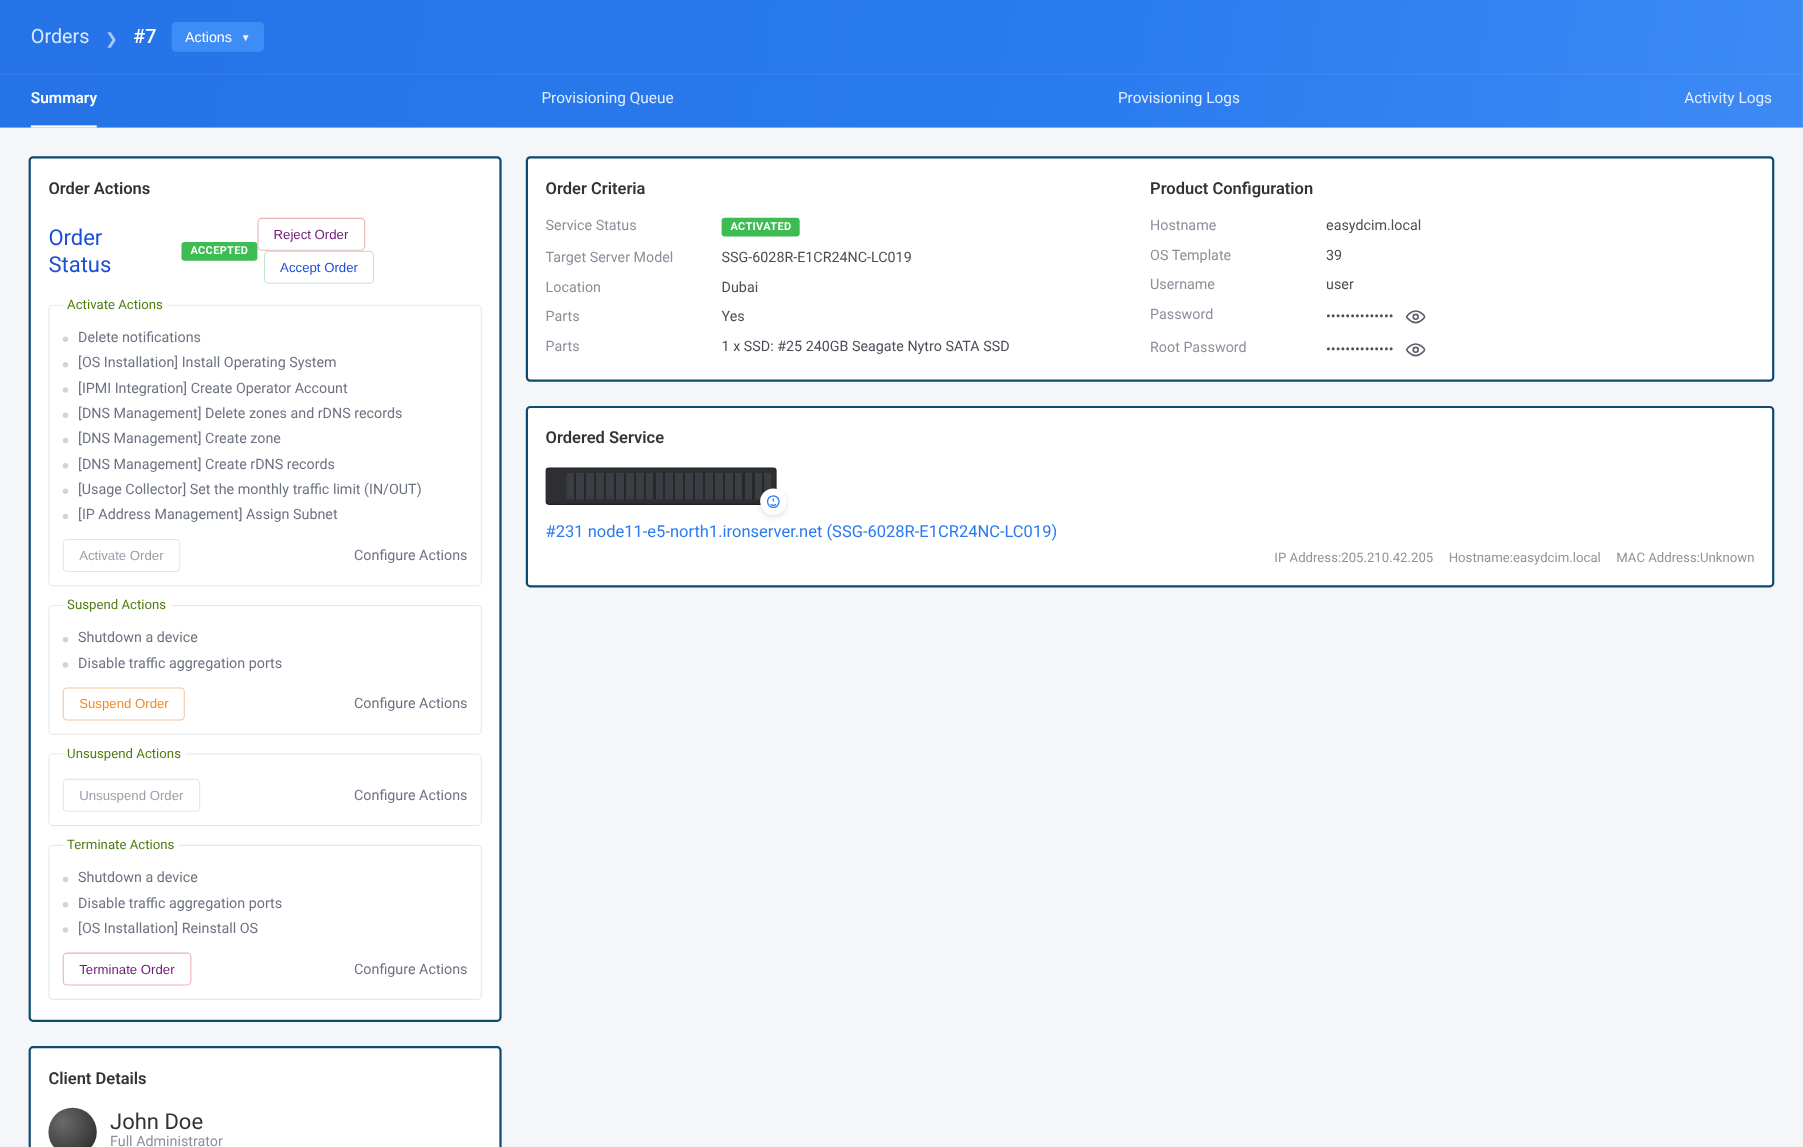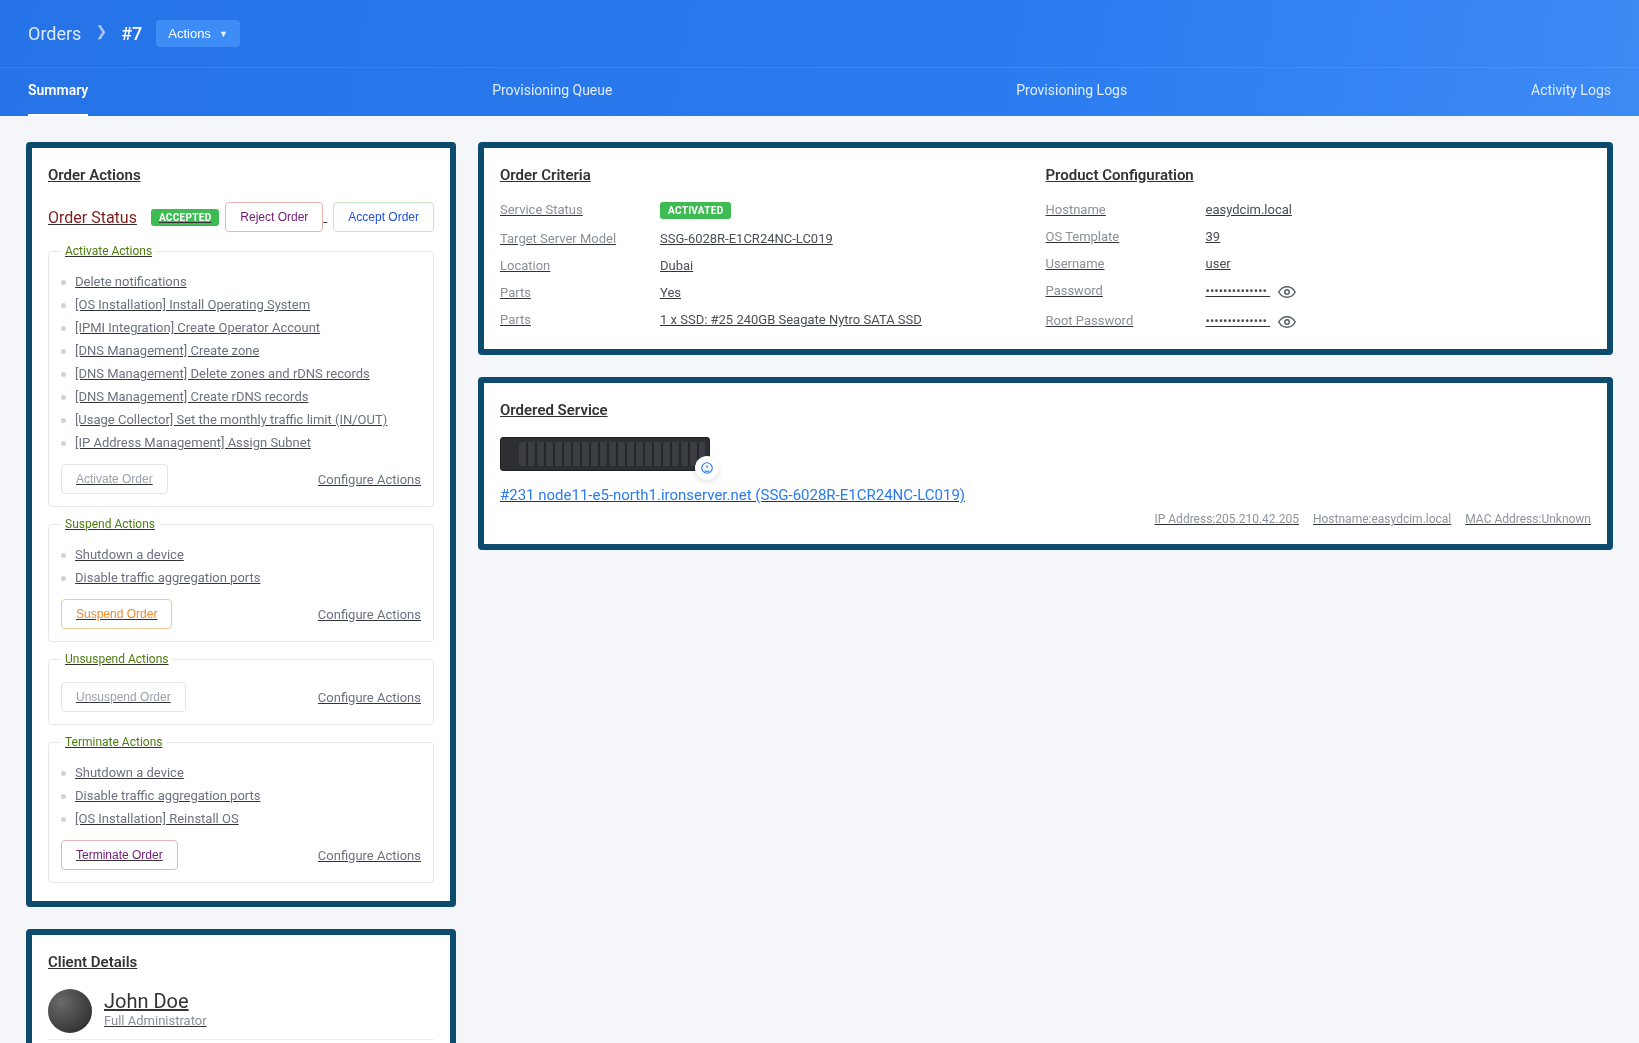--- a/index.html
+++ b/index.html
@@ -12,21 +12,21 @@
     padding: 0;
     position: relative;
   }
   .header-top {
     display: flex;
     align-items: center;
     padding: 20px 28px 20px 28px;
   }
   .breadcrumb {
     display: flex;
-    align-items: flex-start;
+    align-items: flex-end;
     gap: 14px;
     color: #dbe9ff;
     font-size: 18px;
   }
   .breadcrumb .chev { color: #a8c8f9; font-size: 14px; }
   .breadcrumb .crumb-orders { color: #dbe9ff; font-weight: 400; }
   .breadcrumb .crumb-id { color: #fff; font-weight: 500; }
 
   .actions-btn {
     margin-left: 14px;
@@ -61,40 +61,39 @@
 
   .page {
     padding: 26px;
     display: grid;
     grid-template-columns: 430px 1fr;
     gap: 22px;
   }
 
   .card {
     background: #fff;
-    border: 6px solid #0c4a6e;
+    border: 2px solid #0c4a6e;
     border-radius: 4px;
     padding: 18px 16px 18px 16px;
     margin-bottom: 22px;
-    text-decoration: underline;
   }
   .card-title {
     font-size: 15px;
     font-weight: 600;
     color: #333;
     margin-bottom: 18px;
   }
 
   .status-row {
     display: flex;
     align-items: center;
     justify-content: space-between;
     margin-bottom: 12px;
   }
-  .status-label { color: #7f1d1d; font-size: 16px; }
+  .status-label { color: #1d4ed8; font-size: 20px; }
   .badge {
     display: inline-block;
     border-radius: 3px;
     font-size: 10px;
     font-weight: 700;
     letter-spacing: .3px;
     padding: 3px 8px;
     color: #fff;
   }
   .badge.green { background: #3fbb53; }
@@ -250,22 +249,22 @@
           <button class="btn green">Accept Order</button>
         </div>
       </div>
 
       <fieldset>
         <legend>Activate Actions</legend>
         <ul class="action-list">
           <li>Delete notifications</li>
           <li>[OS Installation] Install Operating System</li>
           <li>[IPMI Integration] Create Operator Account</li>
+          <li>[DNS Management] Delete zones and rDNS records</li>
           <li>[DNS Management] Create zone</li>
-          <li>[DNS Management] Delete zones and rDNS records</li>
           <li>[DNS Management] Create rDNS records</li>
           <li>[Usage Collector] Set the monthly traffic limit (IN/OUT)</li>
           <li>[IP Address Management] Assign Subnet</li>
         </ul>
         <div class="fieldset-footer">
           <button class="btn muted">Activate Order</button>
           <span class="link-plain">Configure Actions</span>
         </div>
       </fieldset>
 

